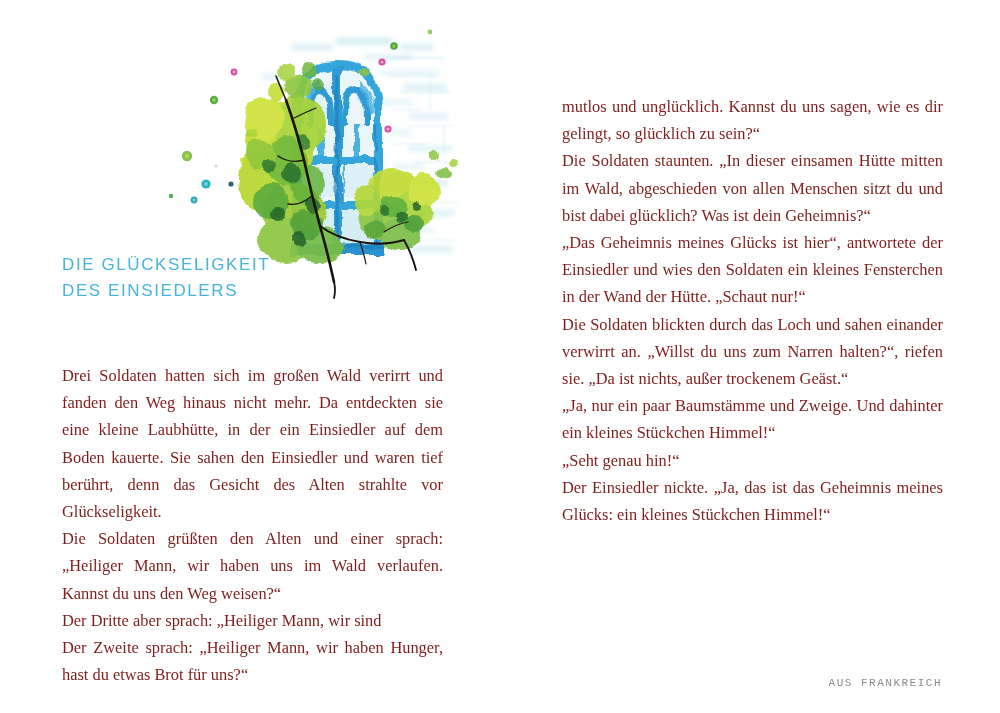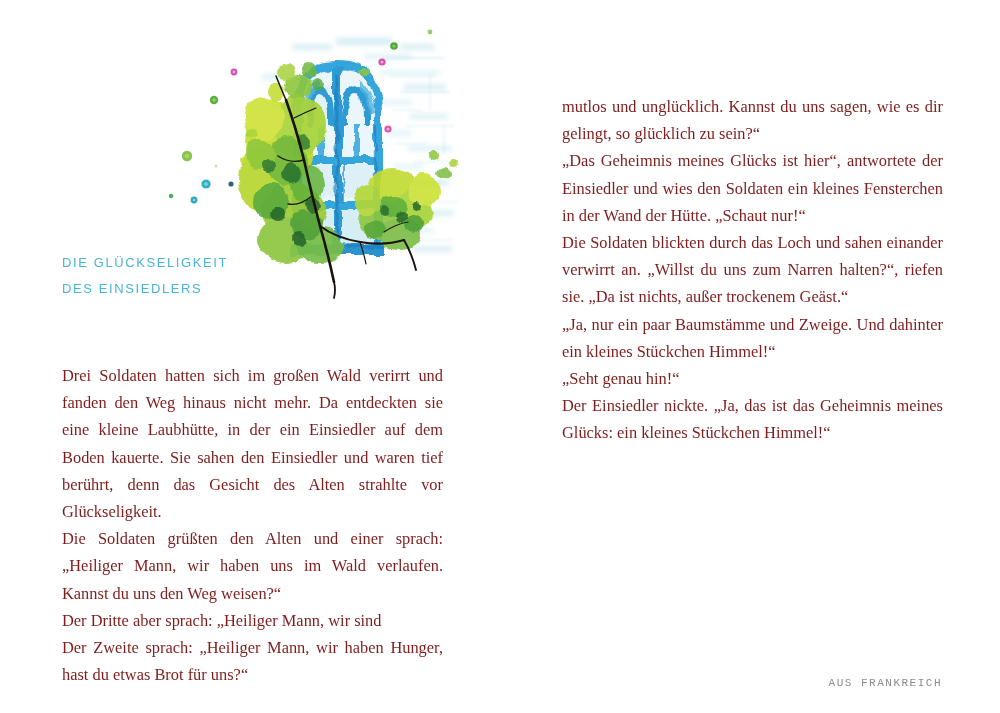--- a/index.html
+++ b/index.html
@@ -37,21 +37,21 @@
     height: 100%;
   }
 
   
   .story-title {
     position: absolute;
     left: 62px;
     top: 241px;
     width: 400px;
     font-family: "Liberation Sans", sans-serif;
-    font-size: 13px;
+    font-size: 17px;
     line-height: 26px;
     letter-spacing: 1.6px;
     color: #49b4d8;
     font-weight: 400;
   }
   .story-title .line2 { display: block; }
 
   
   .col {
     position: absolute;
@@ -309,20 +309,21 @@
 
   <div class="col col-left">
     <p>Drei Soldaten hatten sich im großen Wald verirrt und fanden den Weg hinaus nicht mehr. Da entdeckten sie eine kleine Laubhütte, in der ein Einsiedler auf dem Boden kauerte. Sie sahen den Einsiedler und waren tief berührt, denn das Gesicht des Alten strahlte vor Glückseligkeit.</p>
     <p>Die Soldaten grüßten den Alten und einer sprach: „Heiliger Mann, wir haben uns im Wald verlaufen. Kannst du uns den Weg weisen?“</p>
     <p>Der Dritte aber sprach: „Heiliger Mann, wir sind</p>
     <p>Der Zweite sprach: „Heiliger Mann, wir haben Hunger, hast du etwas Brot für uns?“</p>
   </div>
 
   <div class="col col-right">
     <p>mutlos und unglücklich. Kannst du uns sagen, wie es dir gelingt, so glücklich zu sein?“</p>
+    <p>Die Soldaten staunten. „In dieser einsamen Hütte mitten im Wald, abgeschieden von allen Menschen sitzt du und bist dabei glücklich? Was ist dein Geheimnis?“</p>
     <p>„Das Geheimnis meines Glücks ist hier“, antwortete der Einsiedler und wies den Soldaten ein kleines Fensterchen in der Wand der Hütte. „Schaut nur!“</p>
     <p>Die Soldaten blickten durch das Loch und sahen einander verwirrt an. „Willst du uns zum Narren halten?“, riefen sie. „Da ist nichts, außer trockenem Geäst.“</p>
     <p>„Ja, nur ein paar Baumstämme und Zweige. Und dahinter ein kleines Stückchen Himmel!“</p>
     <p>„Seht genau hin!“</p>
     <p>Der Einsiedler nickte. „Ja, das ist das Geheimnis meines Glücks: ein kleines Stückchen Himmel!“</p>
   </div>
 
   <div class="attribution">AUS FRANKREICH</div>
 
 </div>

